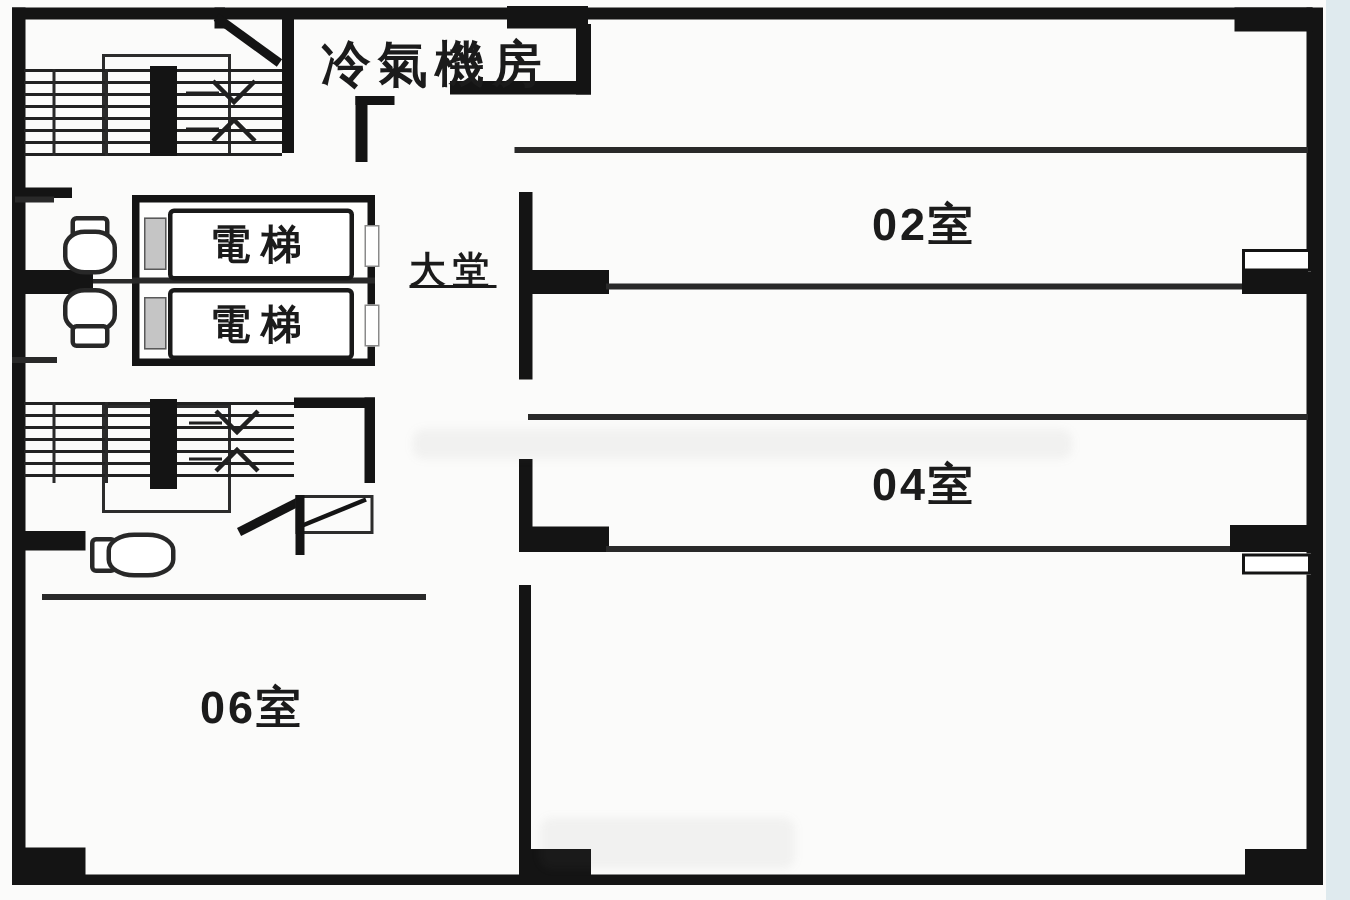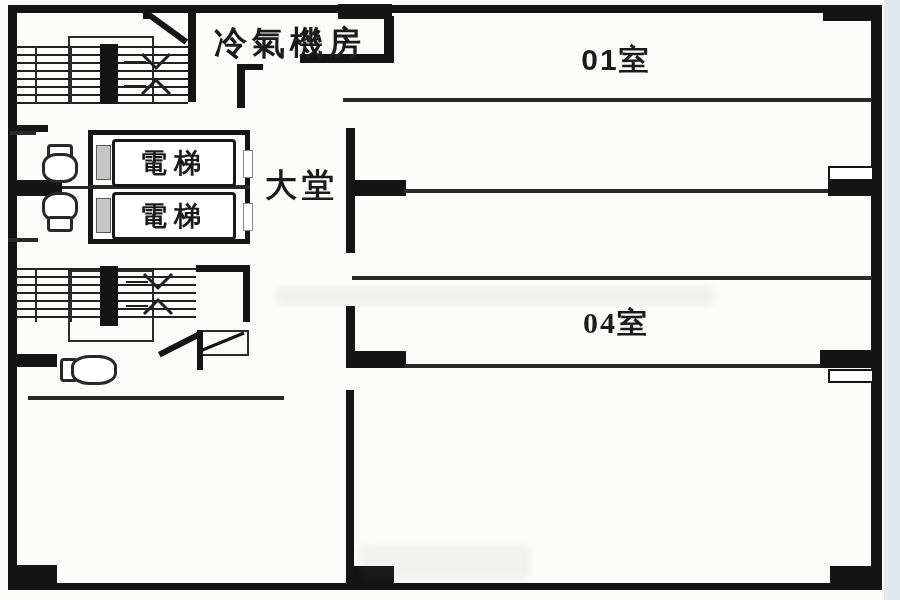--- a/index.html
+++ b/index.html
@@ -8,21 +8,21 @@
   .plan{position:absolute;inset:0;filter:blur(0.4px) contrast(1.02);}
   
   .w{position:absolute;background:#161616;}
   .thin{position:absolute;background:#2b2b2b;}
   .outline{position:absolute;border:2px solid #2e2e2e;background:transparent;}
   .treads{position:absolute;background-image:repeating-linear-gradient(to bottom,#232323 0 2px,transparent 2px 8px);}
   .diag{position:absolute;background:#161616;transform-origin:0 0;}
   .lbl{position:absolute;font-weight:bold;color:#1d1d1d;text-align:center;white-space:nowrap;}
   .room-lbl{font-size:30px;letter-spacing:2px;}
   .mr-lbl{font-size:33px;letter-spacing:5px;}
-  .lobby-lbl{font-size:32px;letter-spacing:5px;}
+  .lobby-lbl{font-size:24px;letter-spacing:5px;text-decoration:underline;}
   .lift-lbl{font-size:27px;letter-spacing:7px;line-height:1;}
   .margin-strip{position:absolute;background:#dfeaee;}
   .graydoor{position:absolute;background:#c4c4c4;border:1px solid #5a5a5a;}
   .doorgap{position:absolute;background:#ffffff;border:1px solid #8a8a8a;}
   .whitebox{position:absolute;background:#ffffff;border:2px solid #161616;}
   .liftcar{position:absolute;background:#fdfdfd;border:3px solid #1b1b1b;border-radius:4px;
            display:flex;align-items:center;justify-content:center;}
   .wc{position:absolute;}
   .wc .tank{position:absolute;border:3px solid #2a2a2a;border-radius:4px;background:#fdfdfd;}
   .wc .bowl{position:absolute;border:3px solid #2a2a2a;border-radius:40%;background:#fdfdfd;}
@@ -117,35 +117,36 @@
     <div class="w" style="left:197px;top:330px;width:6px;height:40px;"></div>
     <div class="w" style="left:8px;top:354px;width:49px;height:13px;"></div>
     <div class="wc" style="left:60px;top:350px;width:58px;height:34px;">
       <div class="tank" style="left:0;top:8px;width:12px;height:18px;"></div>
       <div class="bowl" style="left:11px;top:5px;width:40px;height:24px;"></div>
     </div>
 
     <div class="thin" style="left:28px;top:396px;width:256px;height:4px;"></div>
     <div class="w" style="left:346px;top:390px;width:8px;height:200px;"></div>
     <div class="w" style="left:346px;top:566px;width:48px;height:24px;"></div>
+    <div class="lbl room-lbl" style="left:110px;top:452px;width:116px;">06室</div>
 
     <div class="w" style="left:346px;top:128px;width:9px;height:125px;"></div>
     <div class="w" style="left:346px;top:180px;width:60px;height:16px;"></div>
     <div class="w" style="left:346px;top:306px;width:9px;height:62px;"></div>
     <div class="w" style="left:346px;top:351px;width:60px;height:17px;"></div>
 
     <div class="thin" style="left:343px;top:98px;width:529px;height:4px;"></div>
     <div class="thin" style="left:404px;top:189px;width:424px;height:4px;"></div>
     <div class="thin" style="left:352px;top:276px;width:520px;height:4px;"></div>
     <div class="thin" style="left:404px;top:364px;width:418px;height:4px;"></div>
 
     <div class="whitebox" style="left:828px;top:166px;width:42px;height:11px;"></div>
     <div class="w" style="left:828px;top:180px;width:44px;height:16px;"></div>
     <div class="w" style="left:820px;top:350px;width:55px;height:18px;"></div>
     <div class="whitebox" style="left:828px;top:369px;width:42px;height:10px;"></div>
 
-    <div class="lbl room-lbl" style="left:558px;top:40px;width:116px;">01室</div>
-    <div class="lbl room-lbl" style="left:558px;top:303px;width:116px;font-family:Liberation Serif, serif;">04室</div>
+    <div class="lbl room-lbl" style="left:558px;top:130px;width:116px;">02室</div>
+    <div class="lbl room-lbl" style="left:558px;top:303px;width:116px;">04室</div>
 
     <div class="smudge" style="left:275px;top:286px;width:440px;height:20px;"></div>
     <div class="smudge" style="left:360px;top:545px;width:170px;height:34px;"></div>
   </div>
 </div>
 
 </body></html>

